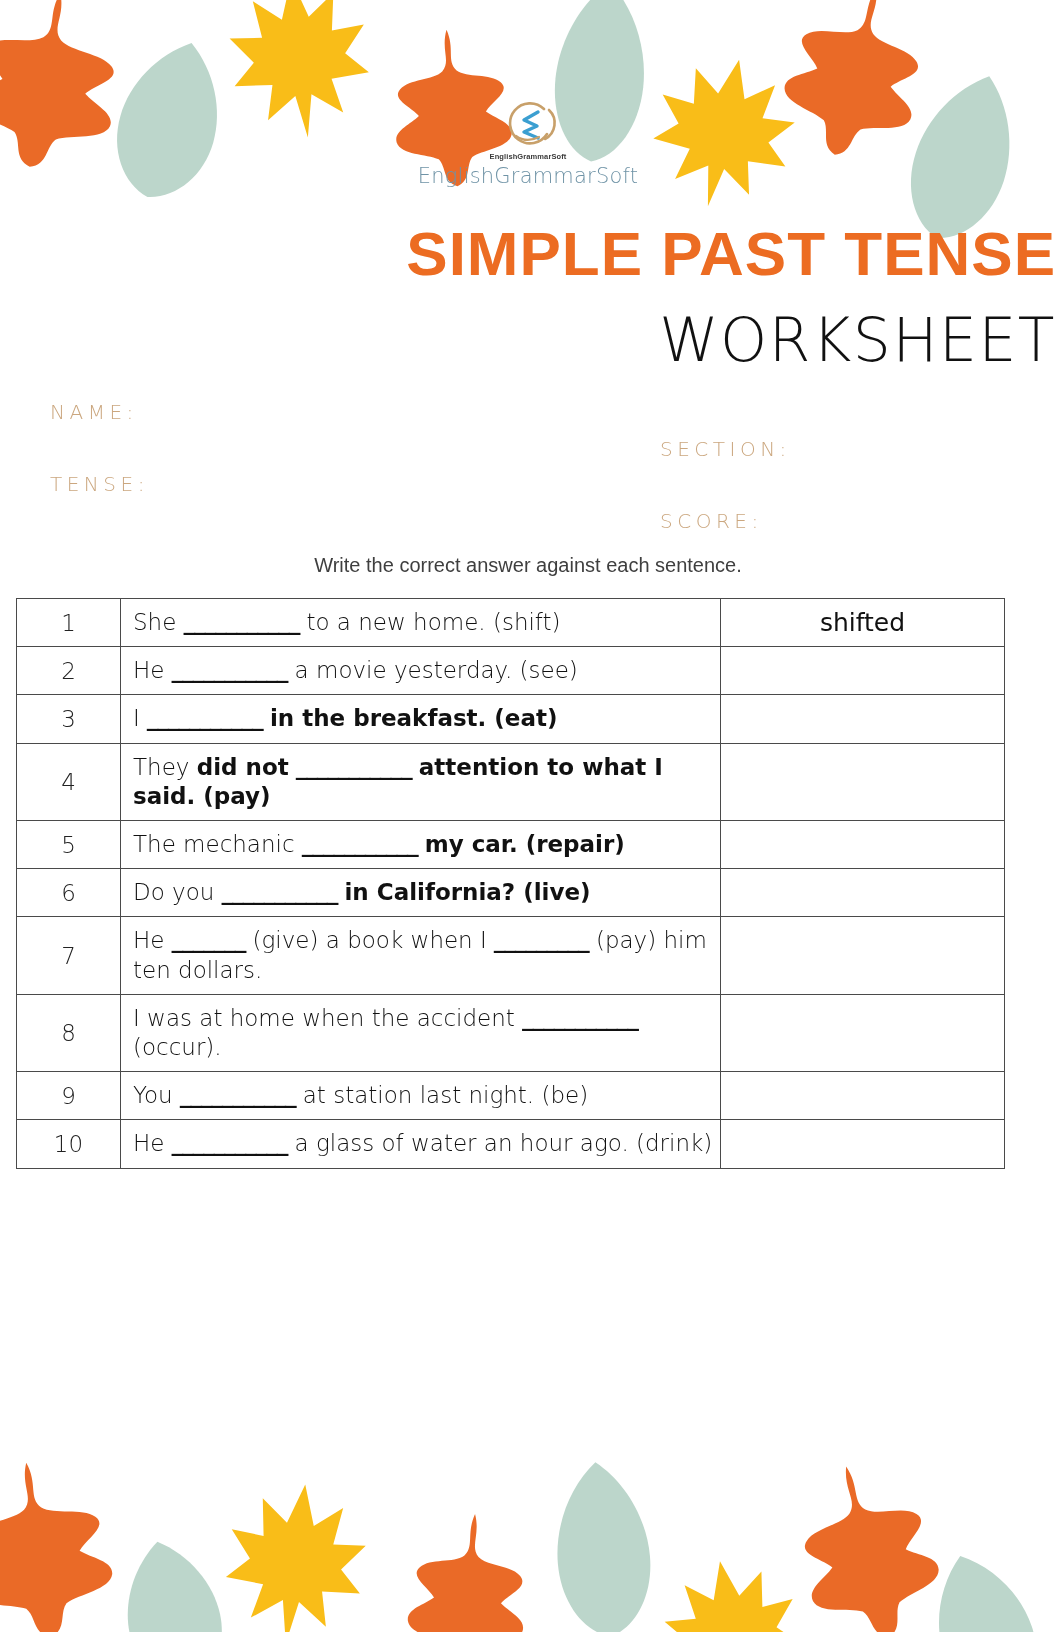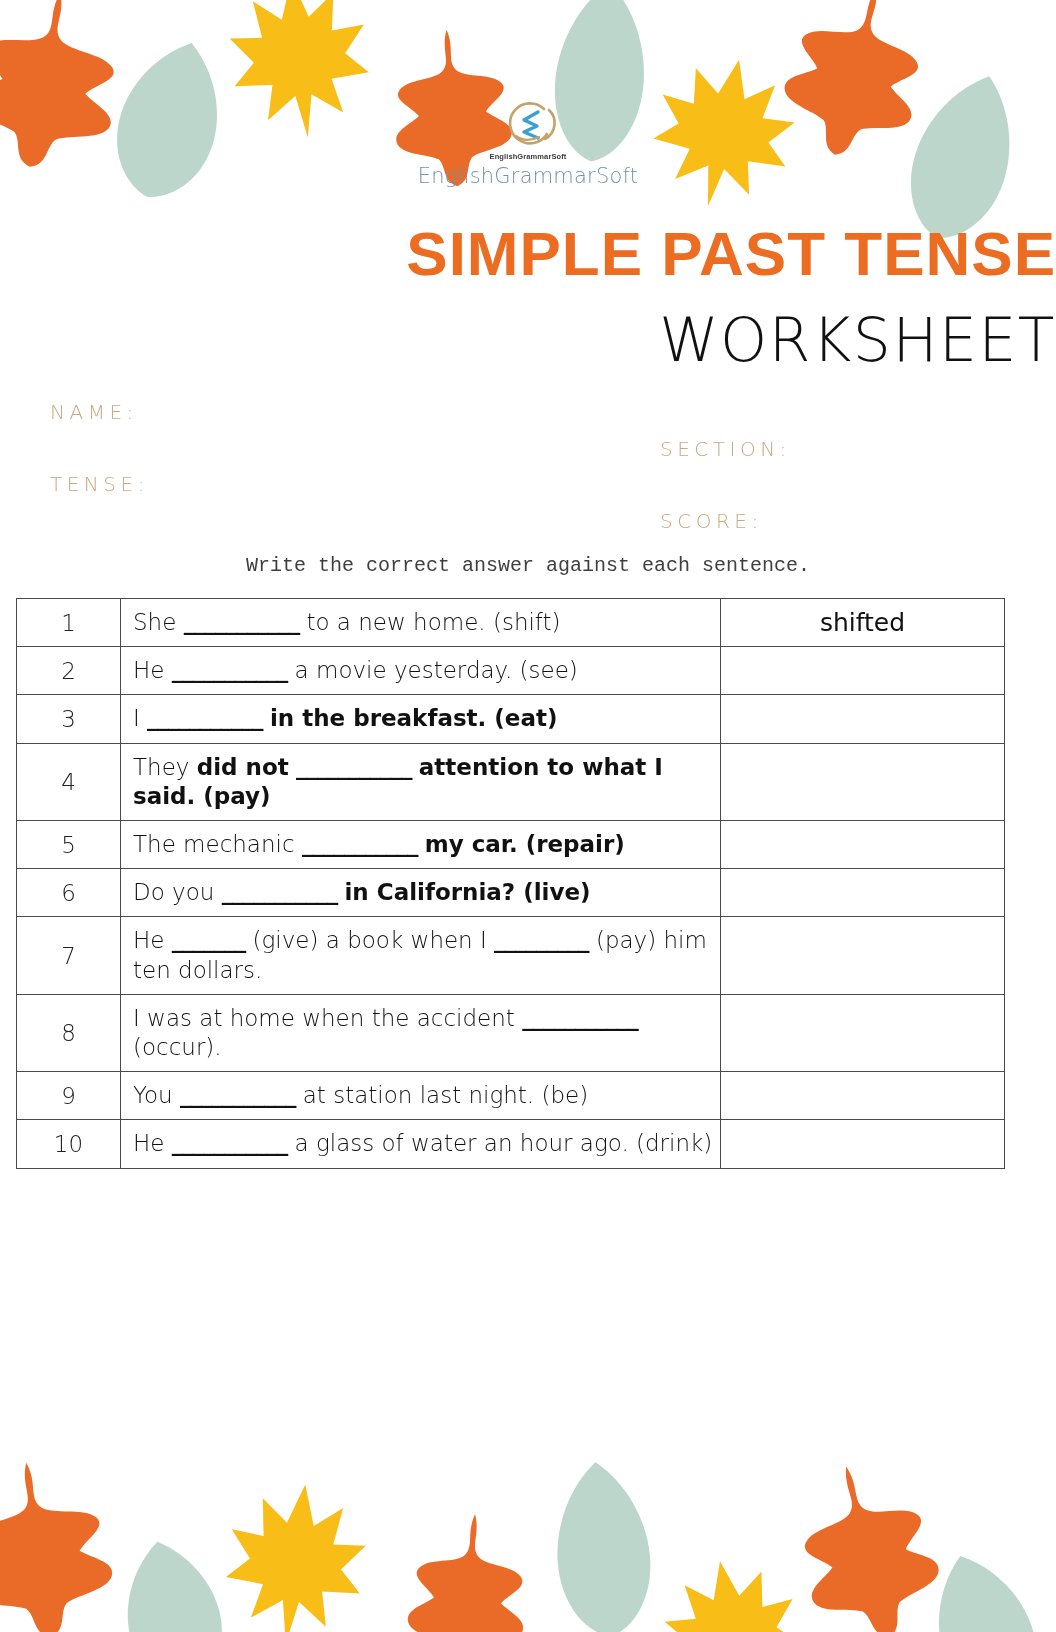--- a/index.html
+++ b/index.html
@@ -108,21 +108,21 @@
     color: #cba77f;
   }
 
   
   .instruction {
     position: absolute;
     top: 554px;
     left: 0;
     width: 1056px;
     text-align: center;
-    font-family: Liberation Mono, monospace;
+    font-family: Liberation Sans, sans-serif;
     font-weight: 300;
     font-size: 20px;
     color: #3f3f3f;
     z-index: 2;
   }
 
   
   .sheet-table {
     position: absolute;
     top: 598px;
@@ -158,20 +158,21 @@
     text-align: center;
     font-family: "DejaVu Sans", sans-serif;
     font-size: 25px;
     color: #111;
     font-weight: 400;
   }
   .col-sentence b { font-weight: 700; }
   .col-sentence .blank {
     font-weight: 700;
     letter-spacing: -1px;
+    font-style: italic;
   }
 </style>
 </head>
 <body>
 
 <div class="page">
 
   <div class="leaf-layer">
     <svg width="1056" height="1632" viewBox="0 0 1056 1632">
       <defs>

